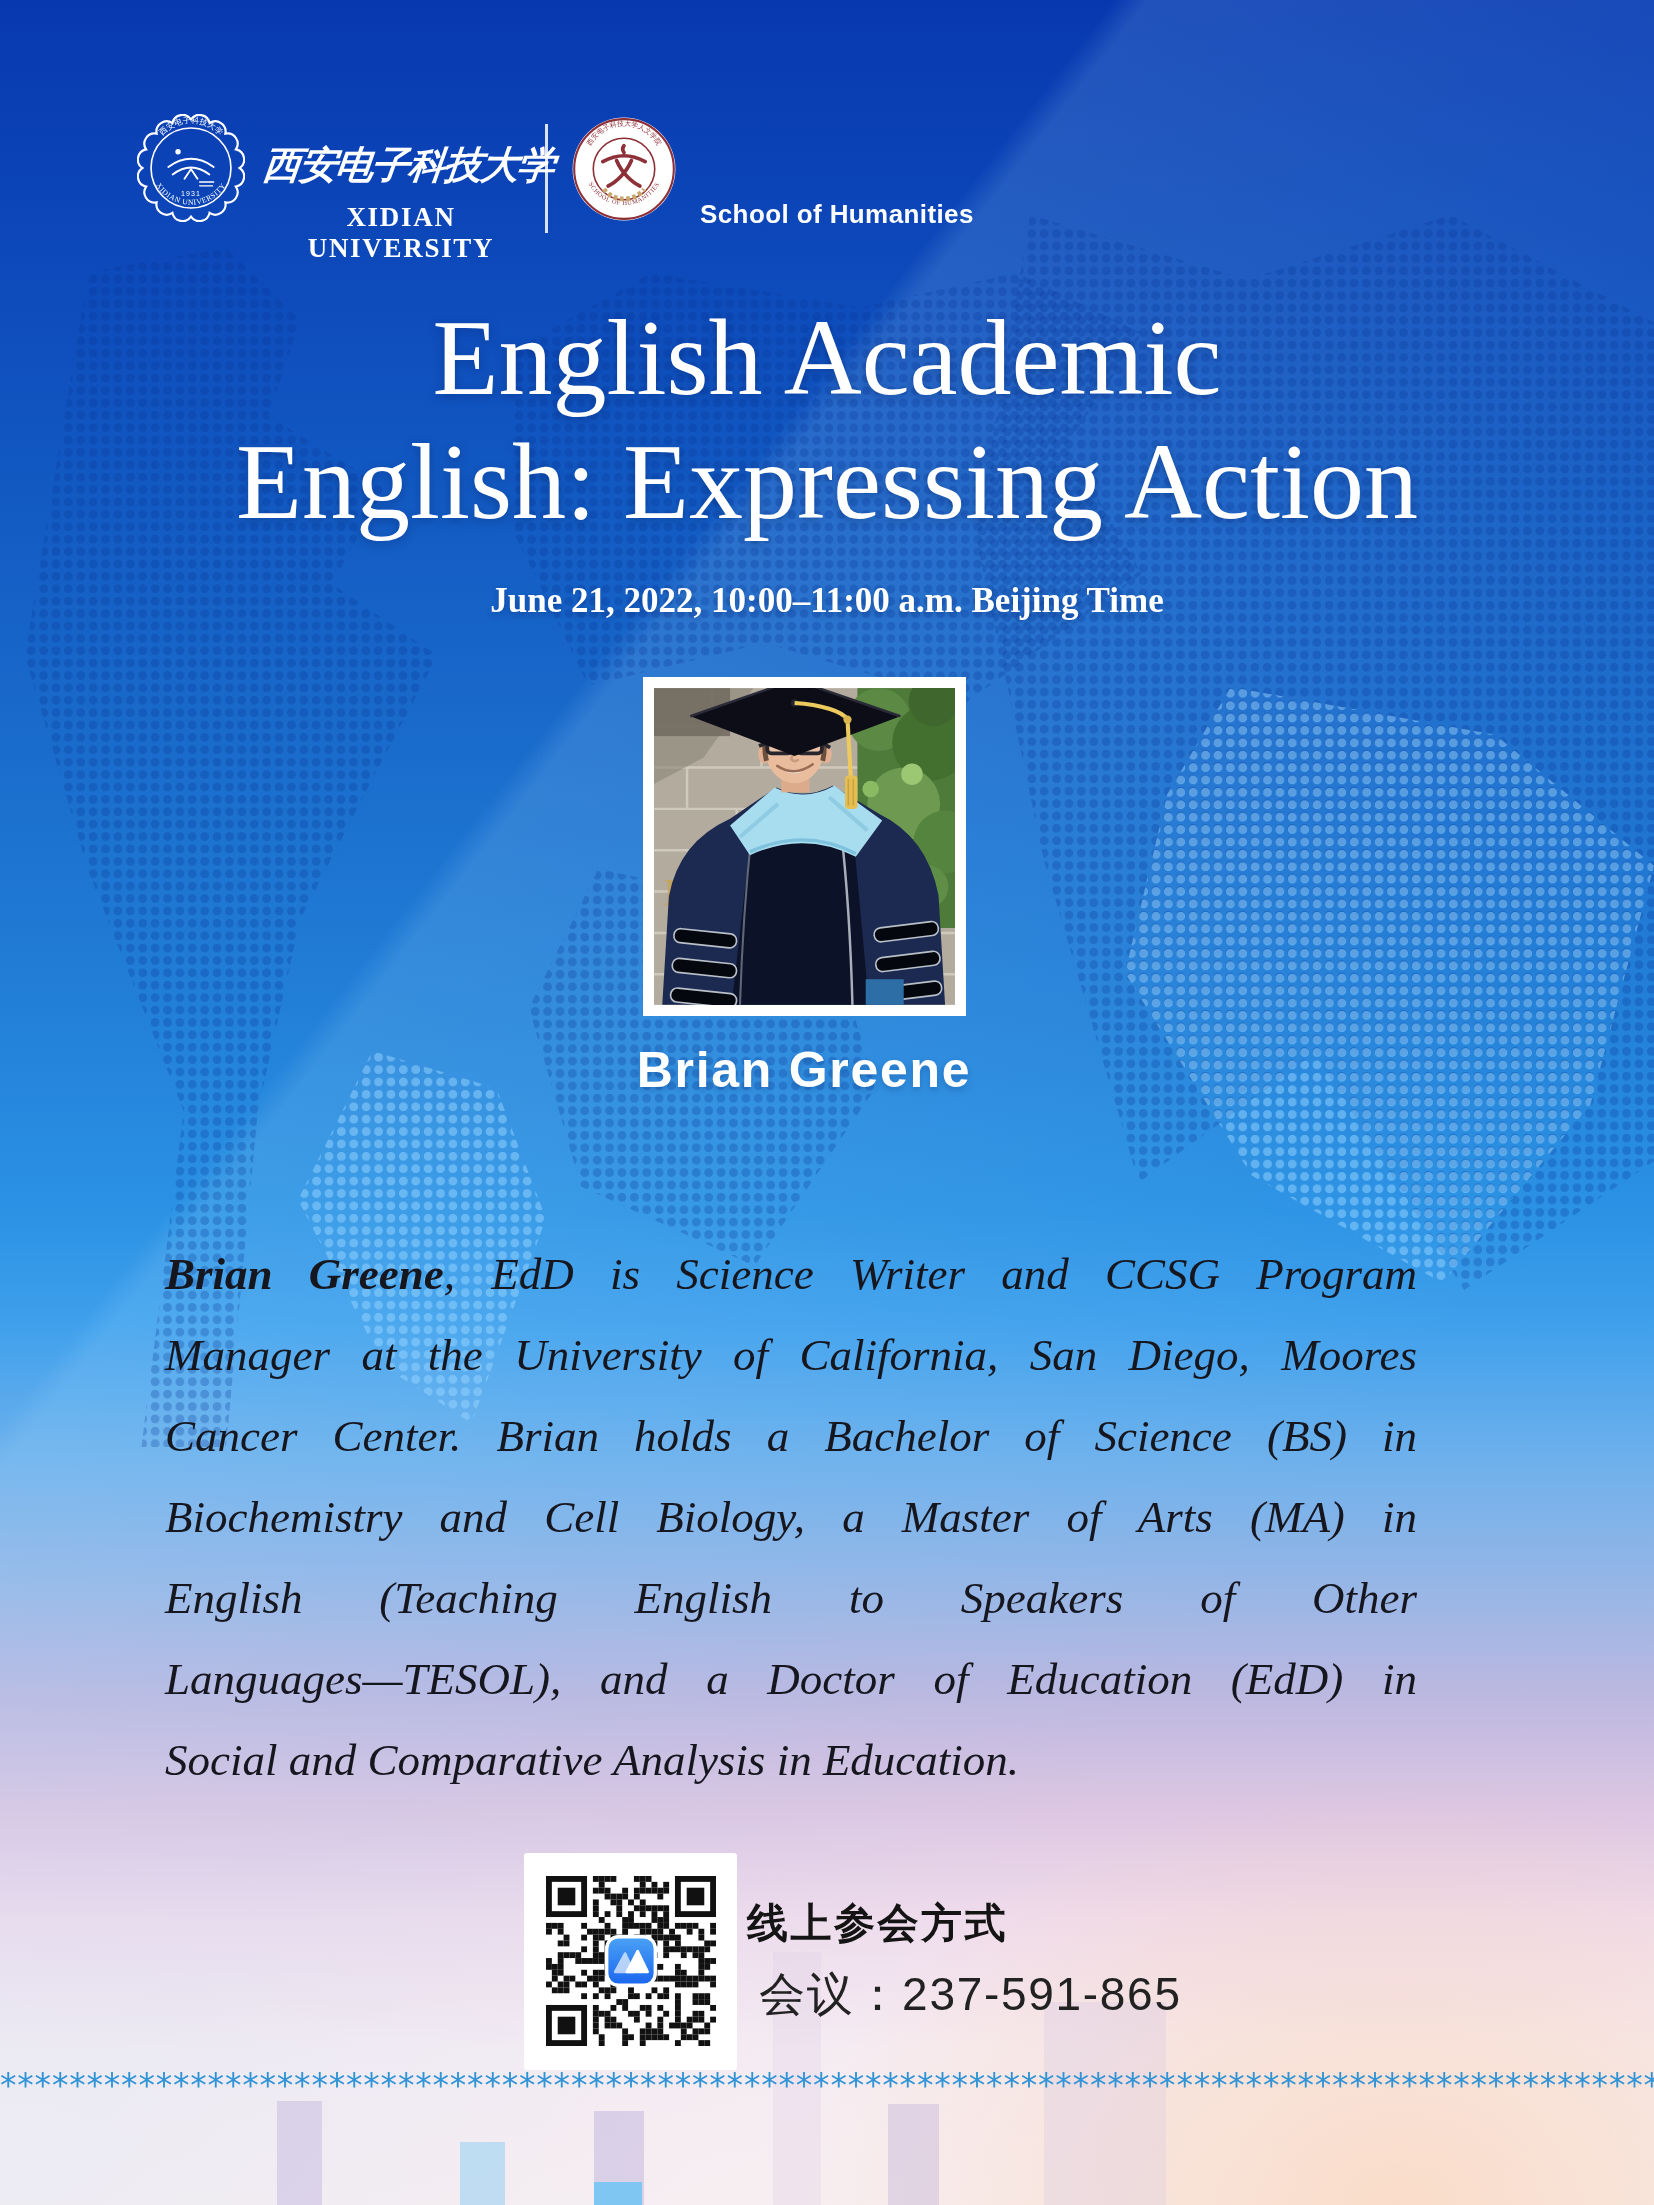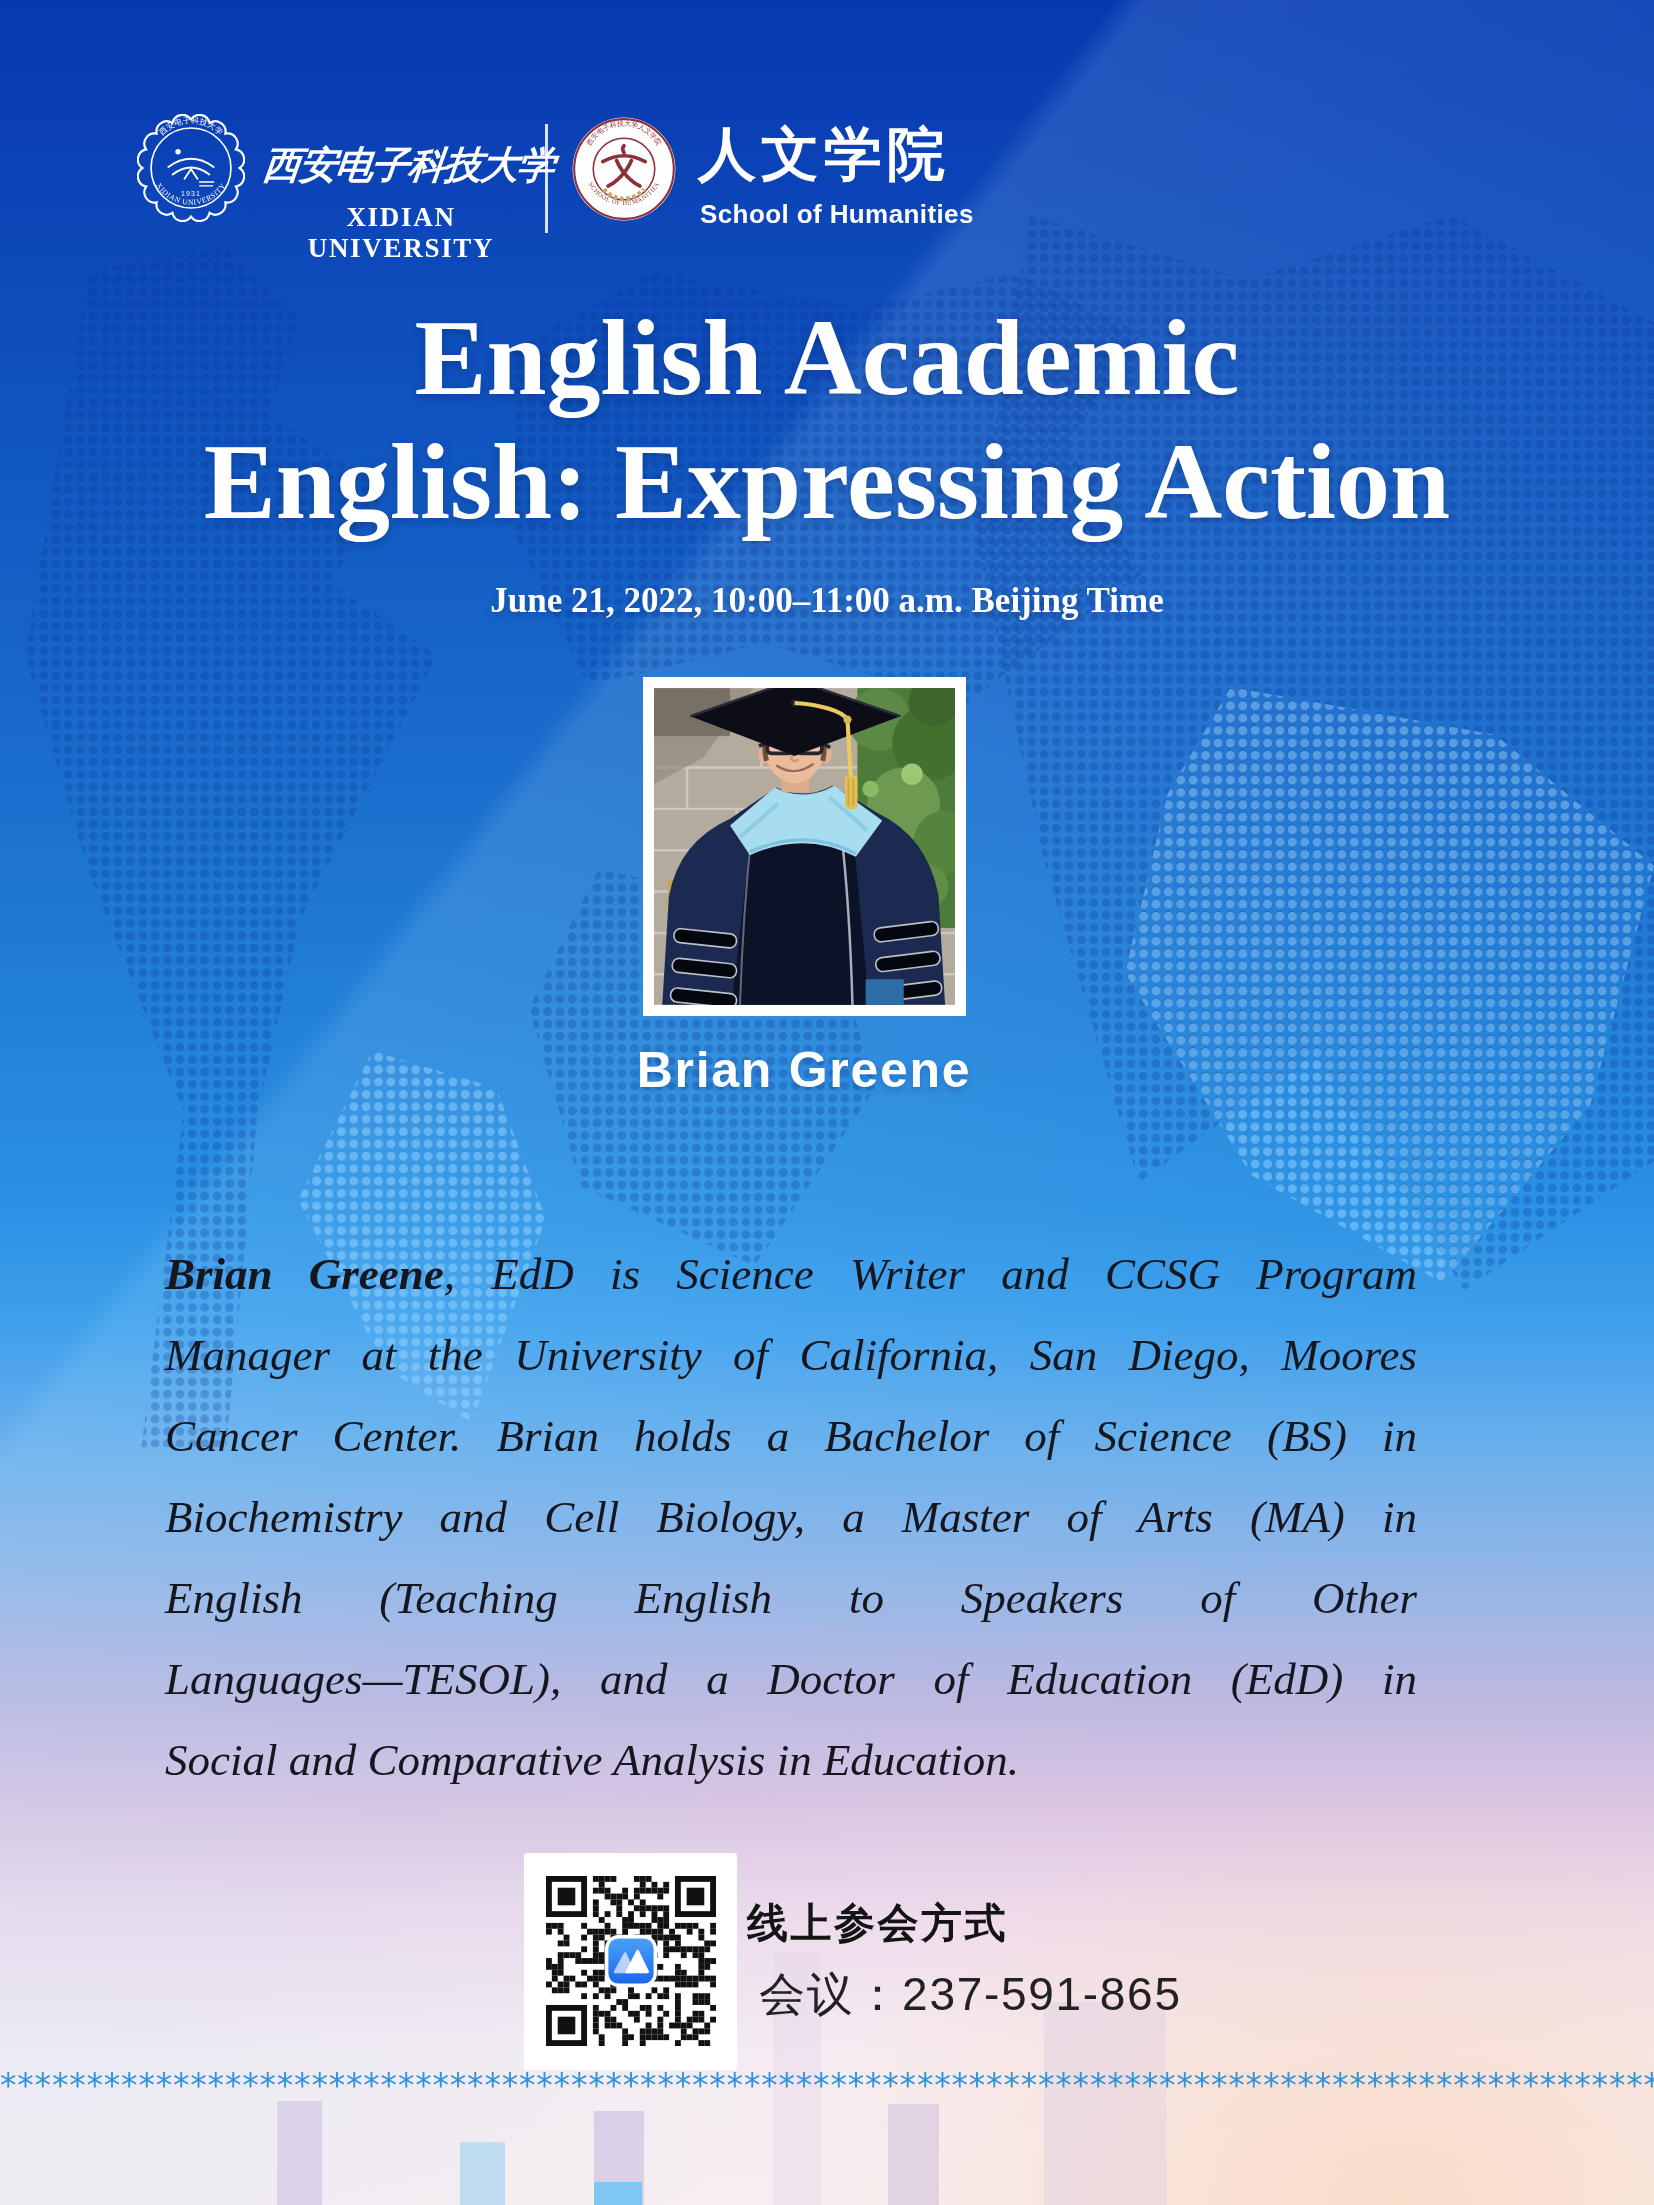--- a/index.html
+++ b/index.html
@@ -47,21 +47,21 @@
   .seal{position:absolute;}
   .callig{left:263px;top:131px;width:276px;height:69px;font-size:38px;font-weight:700;
     font-style:italic;letter-spacing:-1.7px;transform:skewX(-6deg);text-align:center;line-height:69px;white-space:nowrap;}
   .uni-en{left:263px;top:202px;width:276px;text-align:center;
     font-family:"Liberation Serif","DejaVu Serif",serif;font-weight:700;font-size:27px;letter-spacing:1.7px;}
   .hdiv{left:545px;top:124px;width:2.5px;height:109px;background:rgba(255,255,255,.85);}
   .hum-zh{left:698px;top:121px;font-size:58px;font-weight:700;letter-spacing:5px;line-height:66px;white-space:nowrap;}
   .hum-en{left:700px;top:199px;font-size:26px;font-weight:700;letter-spacing:0.4px;white-space:nowrap;}
   
   .title-line{position:absolute;left:0;width:100%;text-align:center;color:#fff;
-    font-family:"Liberation Serif","DejaVu Serif",serif;font-weight:700;font-size:108px;line-height:1;
+    font-family:"Liberation Serif","DejaVu Serif",serif;font-weight:400;font-size:108px;line-height:1;
     text-shadow:0 3.3px 10px rgba(3,28,90,.35);white-space:nowrap;}
   .t1{top:304px;}
   .t2{top:428px;}
   .datetime{position:absolute;left:0;top:581px;width:100%;text-align:center;color:#fff;
     font-family:"Liberation Serif","DejaVu Serif",serif;font-weight:700;font-size:35px;
     text-shadow:0 2.5px 6.6px rgba(3,28,90,.3);white-space:nowrap;}
   
   .photo-frame{position:absolute;left:643px;top:677px;width:301px;height:317px;
     background:#fff;padding:10.8px;}
   .speaker-name{position:absolute;left:556px;top:1041px;width:496px;text-align:center;color:#fdfeff;
@@ -146,21 +146,20 @@
     </text>
     <g stroke="#8e3038" fill="none" stroke-width="7" stroke-linecap="round">
       <path d="M100,56 q-5,7 0,13"></path>
       <path d="M60,86 Q100,64 140,86"></path>
       <path d="M114,84 C104,108 84,126 70,132"></path>
       <path d="M86,84 C96,108 116,126 130,132"></path>
     </g>
     <path d="M62,138 A48,48 0 0 0 138,138" fill="none" stroke="#c9a66a" stroke-width="9" stroke-dasharray="7 5"></path>
   </svg>
 
-  <div class="hdr-el hum-zh">人文学院</div>
   <div class="hdr-el hum-en">School of Humanities</div>
 
   <div class="title-line t1">English Academic</div>
   <div class="title-line t2">English: Expressing Action</div>
   <div class="datetime">June 21, 2022,  10:00–11:00 a.m. Beijing Time</div>
 
   <div class="photo-frame">
     <svg width="301" height="317" viewBox="0 0 364 383">
 
       <rect x="0" y="0" width="364" height="383" fill="#b3ab9e"></rect>

